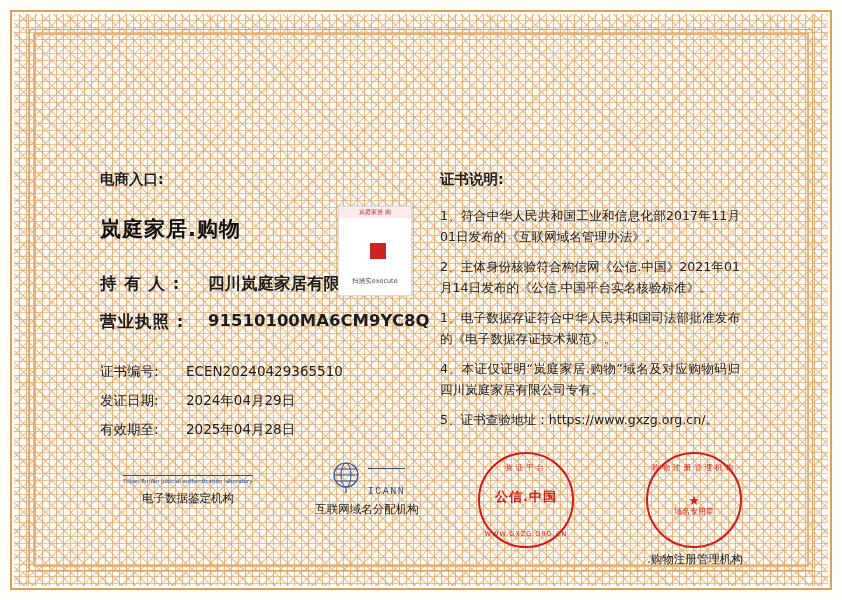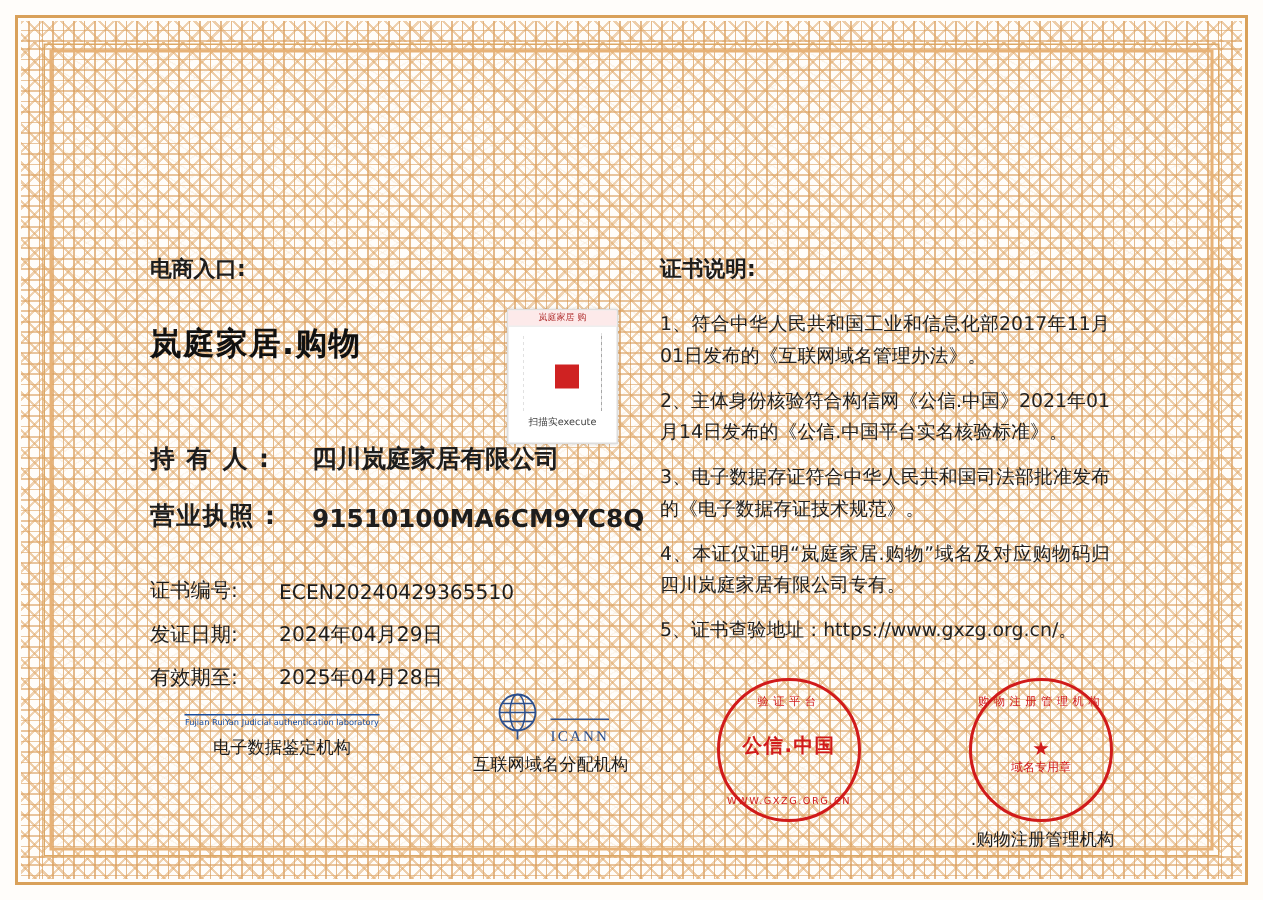--- a/index.html
+++ b/index.html
@@ -142,25 +142,25 @@
     font-size: 14.5px;
     font-weight: bold;
     color: #1d1d1d;
     margin-bottom: 26px;
   }
   .domain-name {
     font-size: 21px;
     font-weight: bold;
     color: #111;
     letter-spacing: 1px;
-    margin-bottom: 52px;
+    margin-bottom: 30px;
   }
   .field {
     display: flex;
-    align-items: flex-end;
+    align-items: flex-start;
     margin-bottom: 13px;
     font-size: 14.5px;
     color: #1d1d1d;
   }
   .field.large {
     font-size: 16.5px;
     font-weight: bold;
     margin-bottom: 16px;
   }
   .field .lbl {
@@ -266,27 +266,27 @@
     color: #1b4fa0;
     line-height: 8px;
     border-top: 1px solid #1b4fa0;
     display: inline-block;
     padding-top: 1px;
     white-space: nowrap;
   }
   .seal-icann { left: 232px; top: 6px; width: 150px; }
   .icann-logo { color: #2b4f8e; }
   .icann-text {
-    font-family: Liberation Serif, serif;
+    font-family: Liberation Mono, monospace;
     font-size: 10px;
     letter-spacing: 1.5px;
     color: #2b4f8e;
     border-top: 1px solid #2b4f8e;
     display: inline-block;
-    padding-top: 6px;
+    padding-top: 17px;
     margin-top: -2px;
   }
   .seal-round {
     position: absolute;
     width: 92px;
     height: 92px;
     border-radius: 50%;
     border: 2.5px solid #d11b1b;
     color: #d11b1b;
     top: -2px;
@@ -385,21 +385,21 @@
   <div class="qr-box">
     <div class="qr-head">岚庭家居 购</div>
     <div class="qr-img"></div>
     <div class="qr-cap">扫描实execute</div>
   </div>
 
   <div class="col-right">
     <div class="notes-head">证书说明:</div>
     <div class="note">1、符合中华人民共和国工业和信息化部2017年11月01日发布的《互联网域名管理办法》。</div>
     <div class="note">2、主体身份核验符合构信网《公信.中国》2021年01月14日发布的《公信.中国平台实名核验标准》。</div>
-    <div class="note">3、电子数据存证符合中华人民共和国司法部批准发布的《电子数据存证技术规范》。</div>
+    <div class="note">1、电子数据存证符合中华人民共和国司法部批准发布的《电子数据存证技术规范》。</div>
     <div class="note">4、本证仅证明“岚庭家居.购物”域名及对应购物码归四川岚庭家居有限公司专有。</div>
     <div class="note">5、证书查验地址：https://www.gxzg.org.cn/。</div>
   </div>
 
   <div class="seals">
 
     <div class="seal seal-judicial">
       <div class="judicial-sub">Fujian RuiYan Judicial authentication laboratory</div>
       <div class="seal-caption">电子数据鉴定机构</div>
     </div>

